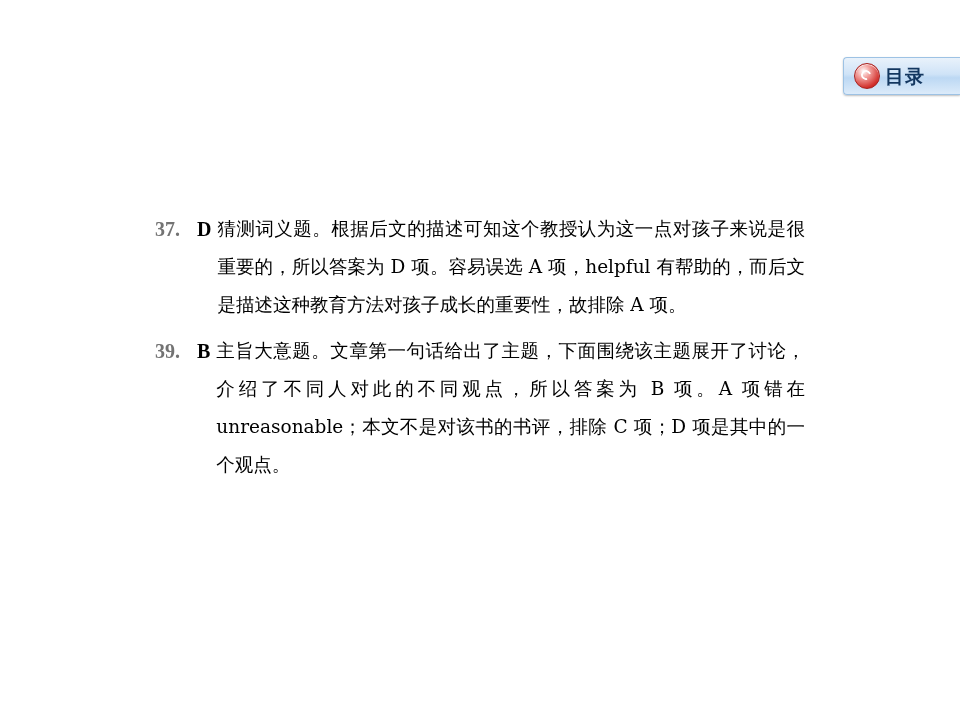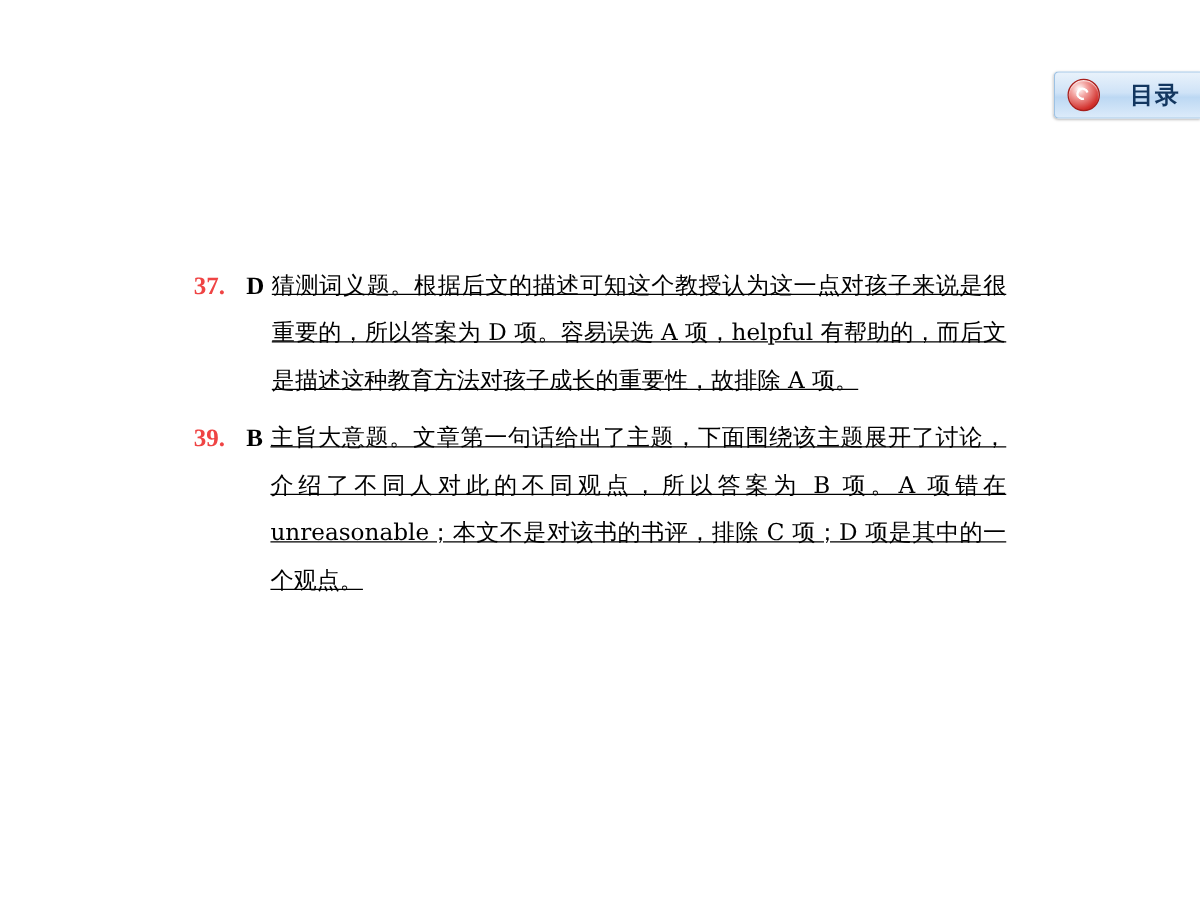--- a/index.html
+++ b/index.html
@@ -22,21 +22,21 @@
     left: 843px;
     width: 117px;
     height: 38px;
     background: linear-gradient(to bottom, #e9f2fb 0%, #cfe3f7 45%, #bcd8f3 55%, #dcebfa 100%);
     border: 1px solid #9dc2e4;
     border-right: none;
     border-radius: 4px 0 0 4px;
     box-shadow: 0 1px 2px rgba(0,0,0,0.25);
     display: flex;
     align-items: center;
-    gap: 24px;
+    gap: 5px;
     padding-left: 10px;
     box-sizing: border-box;
   }
   #catalog-icon {
     width: 24px;
     height: 24px;
     border-radius: 50%;
     background: radial-gradient(circle at 35% 30%, #ffffff 0%, #f3a3a0 28%, #d2302c 72%, #9c1512 100%);
     border: 1px solid #a81f1c;
     box-shadow: inset 0 1px 1px rgba(255,255,255,0.8);
@@ -76,21 +76,21 @@
     display: flex;
     align-items: flex-start;
     margin-bottom: 8px;
   }
   .item-number {
     flex: none;
     width: 42px;
     font-family: "Liberation Serif", serif;
     font-size: 20px;
     font-weight: bold;
-    color: #ef4444;
+    color: #737373;
     line-height: 38px;
     letter-spacing: 0px;
   }
   .item-letter {
     flex: none;
     font-family: "Liberation Serif", serif;
     font-size: 20px;
     font-weight: bold;
     color: #000000;
     line-height: 38px;
@@ -99,21 +99,20 @@
   .item-text {
     flex: 1;
     font-family: "DejaVu Serif", "Liberation Serif", serif;
     font-size: 18.5px;
     color: #000000;
     line-height: 38px;
     text-align: justify;
     text-align-last: left;
     text-justify: inter-character;
     word-break: break-word;
-    text-decoration: underline;
   }
 </style>
 </head>
 <body>
 
 <div id="catalog-button">
   <span id="catalog-icon"></span>
   <span id="catalog-label">目录</span>
 </div>
 

